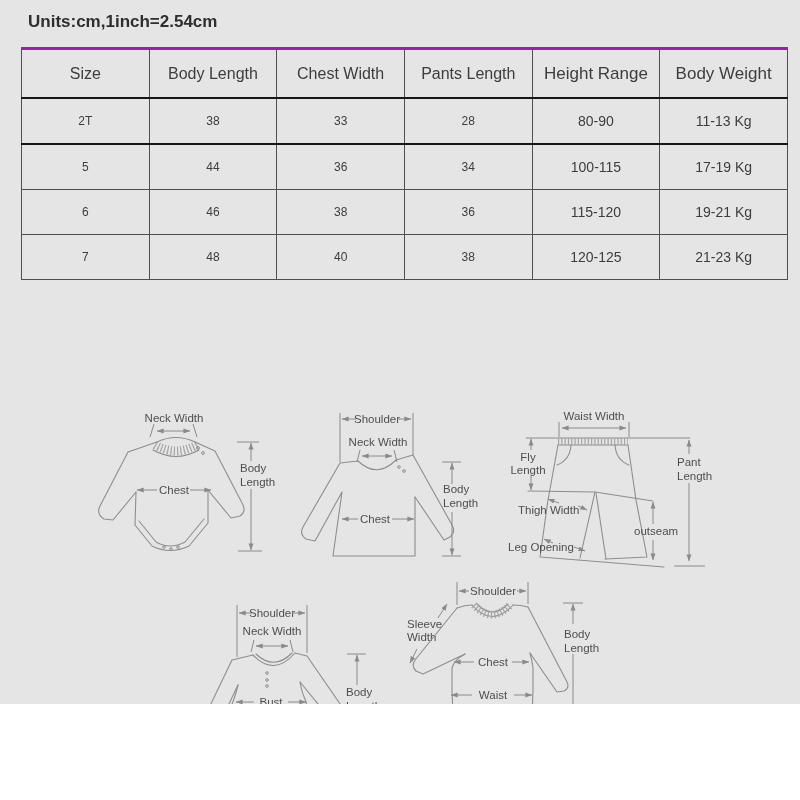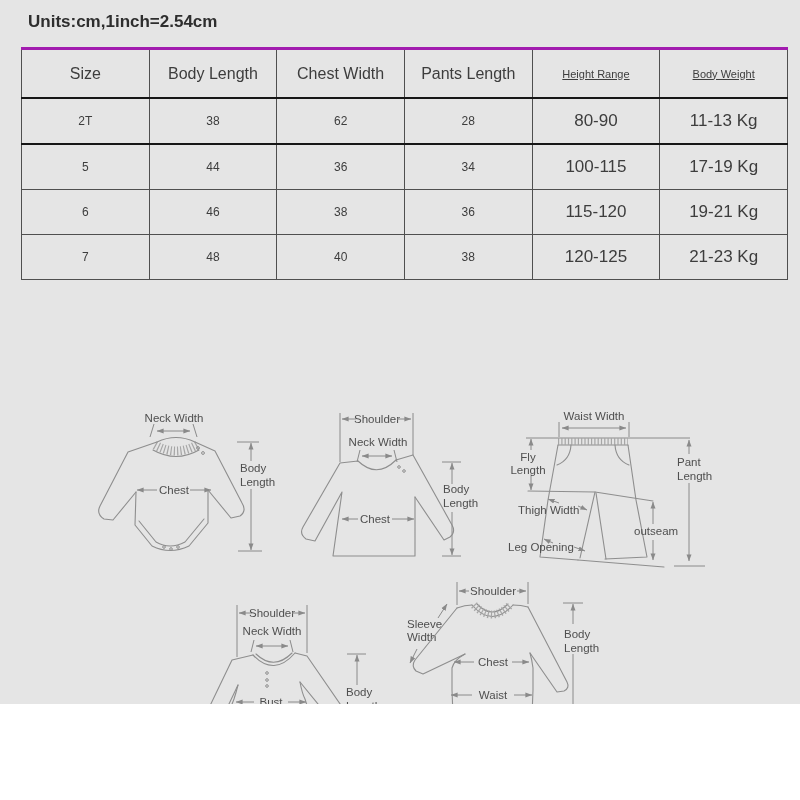--- a/index.html
+++ b/index.html
@@ -4,23 +4,23 @@
 <style>
   html,body{margin:0;padding:0;background:#fff;}
   .page{position:relative;width:800px;height:704px;background:#e5e5e5;overflow:hidden;
         font-family:"Liberation Sans",sans-serif;}
   .title{position:absolute;left:28px;top:12px;font-size:17px;font-weight:bold;color:#2e2e2e;}
   table.size-chart{position:absolute;left:21px;top:47px;width:767px;border-collapse:collapse;
         table-layout:fixed;color:#3d3d3d;border-top:3px solid #a21caf;}
   table.size-chart th, table.size-chart td{border:1px solid #4f4f4f;text-align:center;
         vertical-align:middle;padding:0;font-weight:normal;}
   table.size-chart thead th{height:47px;font-size:16px;border-bottom:2px solid #161616;}
-  table.size-chart thead th.small{font-size:11px;text-decoration:underline;}
+  table.size-chart thead th.small{font-size:17px;}
   table.size-chart tbody td{height:44px;font-size:12px;}
-  table.size-chart tbody td.sm{font-size:17px;}
+  table.size-chart tbody td.sm{font-size:14px;}
   table.size-chart tbody tr.thick td{border-bottom:2px solid #161616;}
   svg{position:absolute;overflow:visible;}
   .ln{stroke:#8e8e8e;stroke-width:1.1;fill:none;stroke-linecap:round;stroke-linejoin:round;}
   .dim{stroke:#8a8a8a;stroke-width:1;fill:none;}
   .rib{stroke:#a6a6a6;fill:none;stroke-dasharray:1.2 2.1;}
   .dot{stroke:#8e8e8e;stroke-width:1;fill:none;}
   .lbl{fill:#4f4f4f;font-size:11.5px;font-family:"Liberation Sans",sans-serif;}
 </style>
 </head>
 <body>
@@ -37,21 +37,21 @@
         <th>Chest Width</th>
         <th>Pants Length</th>
         <th class="small">Height Range</th>
         <th class="small">Body Weight</th>
       </tr>
     </thead>
     <tbody>
       <tr class="thick">
         <td>2T</td>
         <td>38</td>
-        <td>62</td>
+        <td>33</td>
         <td>28</td>
         <td class="sm">80-90</td>
         <td class="sm">11-13 Kg</td>
       </tr>
       <tr>
         <td>5</td>
         <td>44</td>
         <td>36</td>
         <td>34</td>
         <td class="sm">100-115</td>

